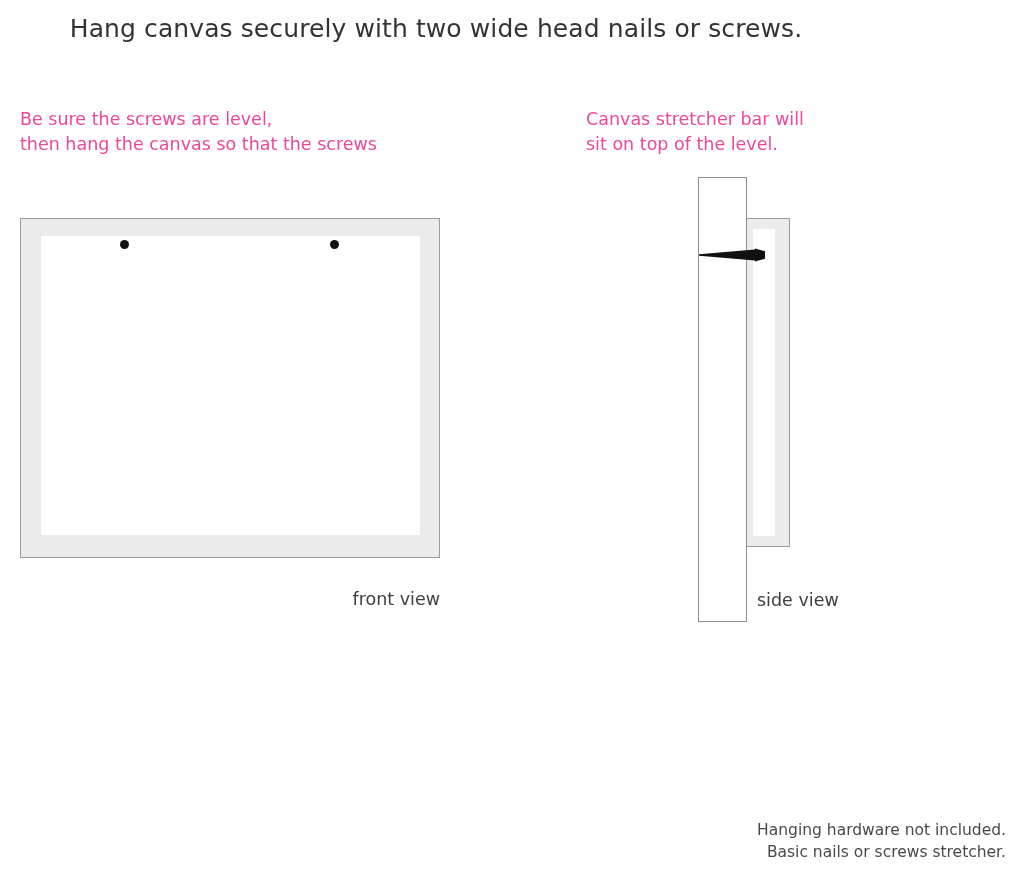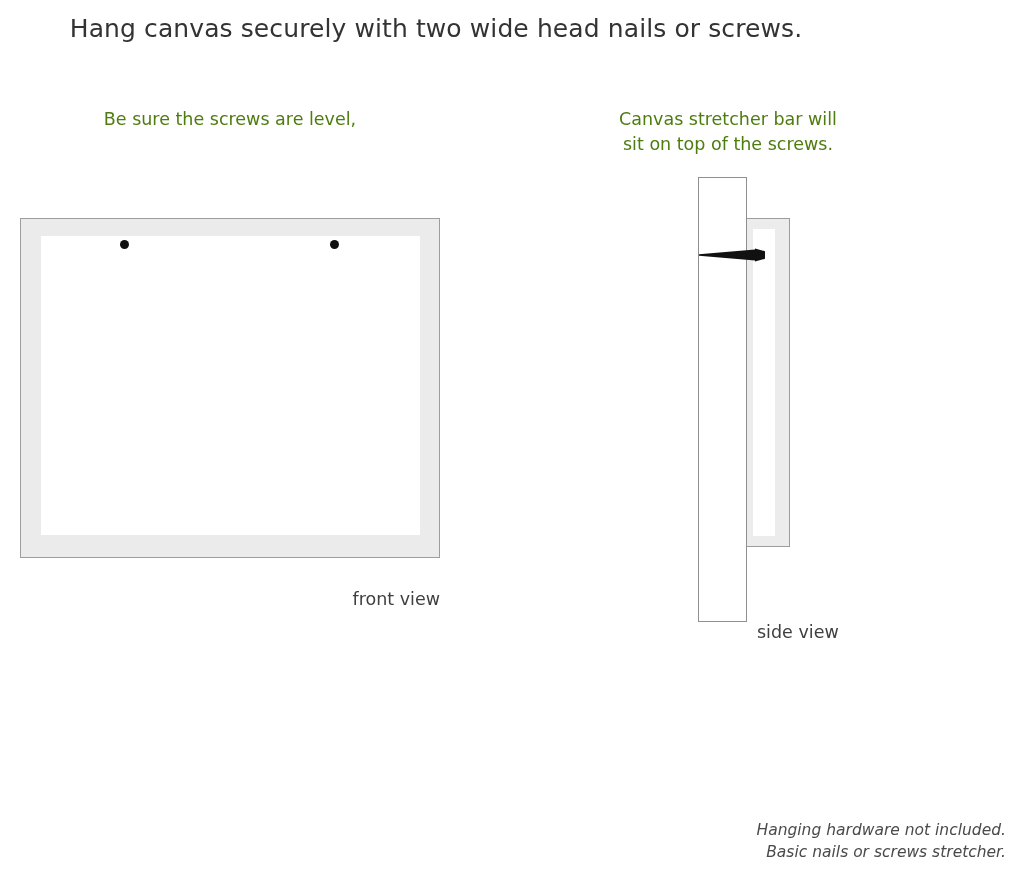--- a/index.html
+++ b/index.html
@@ -30,31 +30,30 @@
     letter-spacing: 0.1px;
     color: #333333;
     white-space: nowrap;
   }
 
   
   .caption {
     position: absolute;
     font-size: 17.5px;
     line-height: 25px;
-    text-align: center;
-    color: #4d7c0f;
+    color: #ec4899;
     white-space: nowrap;
   }
   .caption-left {
     left: 20px;
     top: 107px;
     width: 420px;
   }
   .caption-right {
-    left: 608px;
+    left: 586px;
     top: 107px;
     width: 240px;
   }
   .caption .line { display: block; }
 
   
   .front-view {
     position: absolute;
     left: 20px;
     top: 218px;
@@ -90,21 +89,21 @@
     margin-top: 28px;
   }
   .label-front {
     left: 240px;
     top: 561px;
     width: 200px;
     text-align: right;
   }
   .label-side {
     left: 757px;
-    top: 594px;
+    top: 562px;
     text-align: left;
   }
 
   
   .wall-strip {
     position: absolute;
     left: 698px;
     top: 177px;
     width: 49px;
     height: 445px;
@@ -146,34 +145,35 @@
   .footer {
     position: absolute;
     right: 18px;
     top: 819px;
     text-align: right;
     font-size: 15.5px;
     line-height: 22px;
     color: #4a4a4a;
     white-space: nowrap;
   }
-  .footer .line { display: block; font-style: italic; }
+  .footer .line { display: block; }
 </style>
 </head>
 <body>
 
 <div class="headline">Hang canvas securely with two wide head nails or screws.</div>
 
 <div class="caption caption-left">
   <span class="line">Be sure the screws are level,</span>
+  <span class="line">then hang the canvas so that the screws</span>
 </div>
 
 <div class="caption caption-right">
   <span class="line">Canvas stretcher bar will</span>
-  <span class="line">sit on top of the screws.</span>
+  <span class="line">sit on top of the level.</span>
 </div>
 
 <div class="front-view">
   <div class="front-view-face"></div>
 </div>
 <div class="screw-dot screw-dot-left"></div>
 <div class="screw-dot screw-dot-right"></div>
 <div class="view-label label-front">front view</div>
 
 <div class="canvas-bar">

